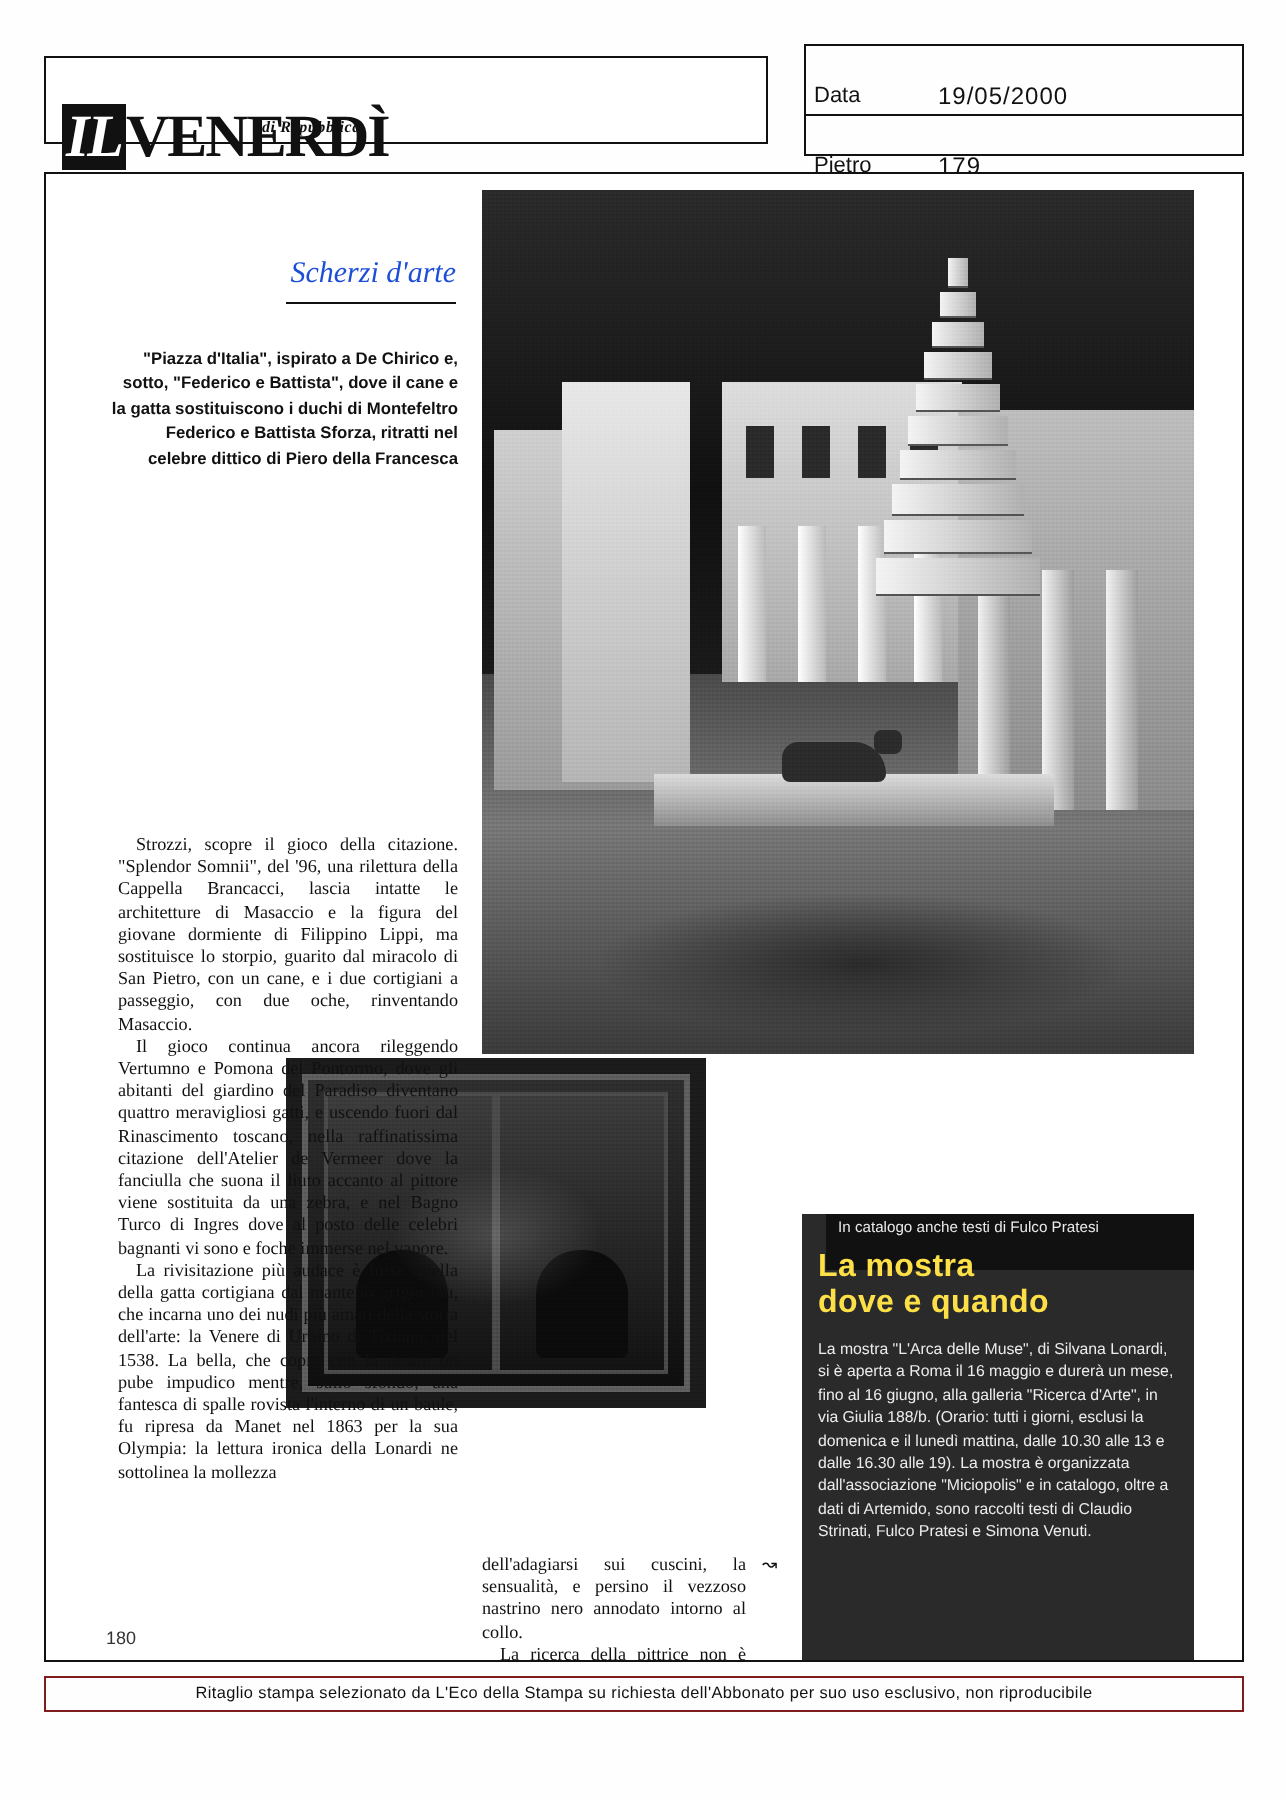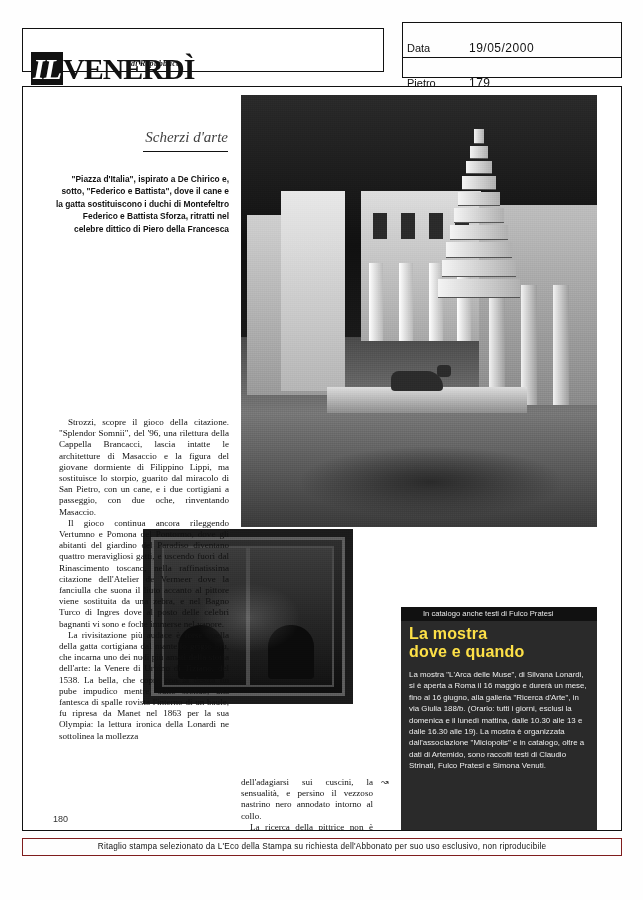--- a/index.html
+++ b/index.html
@@ -120,21 +120,21 @@
   
   .kicker {
     position: absolute;
     left: 100px;
     top: 42px;
     width: 105px;
     text-align: right;
     font-family: "Liberation Serif", serif;
     font-style: italic;
     font-size: 15px;
-    color: #404040;
+    color: #1d4ed8;
   }
   .kicker-rule {
     position: absolute;
     left: 120px;
     top: 64px;
     width: 85px;
     height: 1px;
     background: #111;
   }
 
@@ -292,27 +292,27 @@
     position: absolute;
     left: 378px;
     top: 520px;
     width: 196px;
     height: 265px;
     background: #2a2a2a;
     color: #f2f2f2;
     overflow: hidden;
   }
   .box-info-strap {
-    position: absolute; left: 0; top: 0; width: 100%; height: 14px;
+    position: absolute; left: 12px; top: 0; width: 100%; height: 28px;
     background: #111;
     color: #e9e9e9;
     font-family: "Liberation Sans", sans-serif;
     font-size: 7.6px;
     line-height: 14px;
-    padding-left: 22px;
+    padding-left: 6px;
     box-sizing: border-box;
     white-space: nowrap;
   }
   .box-info-title {
     position: absolute; left: 8px; top: 18px; width: 178px;
     font-family: "Liberation Sans", sans-serif;
     font-weight: bold;
     font-size: 16px;
     line-height: 18px;
     color: #fde047;

